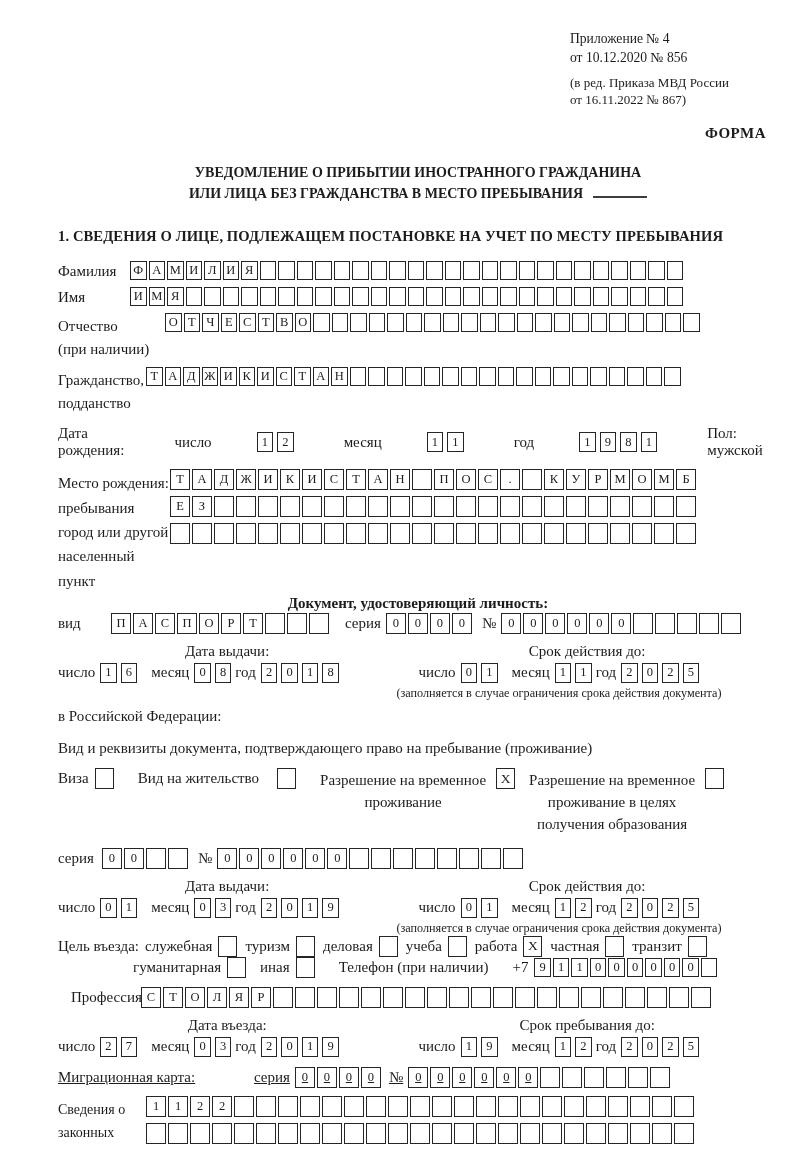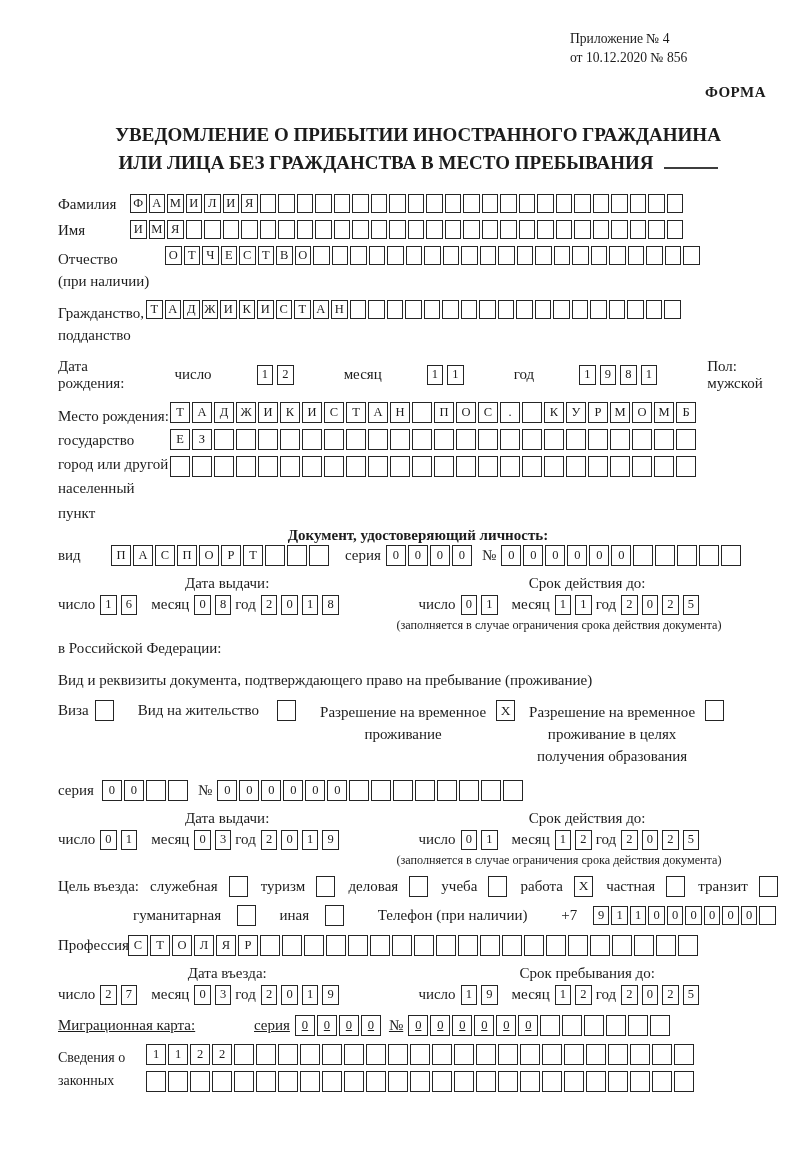--- a/index.html
+++ b/index.html
@@ -12,21 +12,21 @@
   }
   .page { padding: 30px 22px 30px 58px; width: 800px; }
 
   
   .annex-block { width: 208px; margin-left: auto; line-height: 1.38; font-size: 13.6px; }
   .annex-line { white-space: nowrap; }
   .edition-block { width: 208px; margin-left: auto; margin-top: 6px; line-height: 1.38; font-size: 13px; }
   .form-label { text-align: right; font-weight: bold; font-size: 15px; margin: 16px 12px 0 0; letter-spacing: .5px; }
 
   
-  .title { text-align: center; font-weight: bold; font-size: 19px; line-height: 1.5; margin-top: 20px; }
+  .title { text-align: center; font-weight: bold; font-size: 14px; line-height: 1.5; margin-top: 20px; }
   .title-blank { display: inline-block; width: 54px; height: 5px; border-bottom: 2.5px solid #3d3d3d; margin-left: 10px; }
   .sec-heading { font-weight: bold; font-size: 14.6px; margin-top: 24px; letter-spacing: .1px; }
 
   
   .row { display: flex; align-items: flex-start; margin-top: 7px; }
   .lbl { flex-shrink: 0; padding-top: 2px; }
   .lbl-2l { line-height: 1.5; }
   .cells { display: flex; flex-wrap: nowrap; align-items: flex-start; }
   .cell {
     width: 16.5px; height: 19px; border: 1.6px solid #252525; margin-right: 2px;
@@ -52,42 +52,47 @@
   .note { font-size: 12.2px; margin-top: 3px; white-space: nowrap; }
 
   
   .opts-row { display: flex; align-items: flex-start; margin-top: 8px; }
   .opt { display: flex; align-items: flex-start; }
   .opt-label { padding-top: 2px; }
   .opt-label-c { text-align: center; line-height: 1.45; padding-top: 2px; }
   .gap6 { margin-left: 6px; } .gap8 { margin-left: 8px; } .gap10 { margin-left: 10px; }
   .gap14 { margin-left: 14px; } .gap18 { margin-left: 18px; } .gap24 { margin-left: 24px; }
 
-  .purpose-line { display: flex; align-items: center; margin-top: 8px; flex-wrap: nowrap; justify-content: space-between; }
+  .purpose-line { display: flex; align-items: center; flex-wrap: nowrap; }
   .purpose-line .checkbox { margin-left: 6px; }
   .intro-line { margin-top: 9px; line-height: 1.55; }
 </style>
 </head>
 <body>
 
 <div class="page">
 
   <div class="annex-block">
     <div class="annex-line">Приложение № 4</div>
     <div class="annex-line">от 10.12.2020 № 856</div>
   </div>
+  <div class="edition-block">
+    <div class="annex-line">(в ред. Приказа МВД России</div>
+    <div class="annex-line">от 16.11.2022 № 867)</div>
+  </div>
   <div class="form-label">ФОРМА</div>
 
   <div class="title">
     <div>УВЕДОМЛЕНИЕ О ПРИБЫТИИ ИНОСТРАННОГО ГРАЖДАНИНА</div>
     <div>
       <span>ИЛИ ЛИЦА БЕЗ ГРАЖДАНСТВА В МЕСТО ПРЕБЫВАНИЯ</span><span class="title-blank"></span>
     </div>
   </div>
 
+  <div class="sec-heading">1. СВЕДЕНИЯ О ЛИЦЕ, ПОДЛЕЖАЩЕМ ПОСТАНОВКЕ НА УЧЕТ ПО МЕСТУ ПРЕБЫВАНИЯ</div>
 
   <div class="row" style="margin-top:16px;">
     <div class="lbl" style="width:72px;">Фамилия</div>
     <div class="cells">
         <span class="cell">Ф</span>
         <span class="cell">А</span>
         <span class="cell">М</span>
         <span class="cell">И</span>
         <span class="cell">Л</span>
         <span class="cell">И</span>
@@ -251,21 +256,21 @@
       </span>
     <span class="gap6">Пол: мужской</span>
     <span class="checkbox gap8">X</span>
     <span class="gap14">женский</span>
     <span class="checkbox gap18"></span>
   </div>
 
   <div class="row" style="margin-top:10px;">
     <div class="lbl lbl-2l" style="width:112px; line-height:1.62;">
       <div>Место рождения:</div>
-      <div>государство</div>
+      <div>пребывания</div>
       <div>город или другой</div>
       <div>населенный пункт</div>
     </div>
     <div class="stack">
       <div class="cells cells-wide">
           <span class="cell">Т</span>
           <span class="cell">А</span>
           <span class="cell">Д</span>
           <span class="cell">Ж</span>
           <span class="cell">И</span>
@@ -567,21 +572,21 @@
         <span class="cell">0</span>
         <span class="cell">0</span>
         <span class="cell">0</span>
         <span class="cell">0</span>
         <span class="cell">0</span>
         <span class="cell">0</span>
         <span class="cell"></span>
       </span>
   </div>
 
-  <div class="row" style="margin-top:9px;">
+  <div class="row" style="margin-top:9px;margin-left:13px;">
     <div class="lbl" style="width:70px;">Профессия</div>
     <div class="cells cells-wide">
         <span class="cell">С</span>
         <span class="cell">Т</span>
         <span class="cell">О</span>
         <span class="cell">Л</span>
         <span class="cell">Я</span>
         <span class="cell">Р</span>
         <span class="cell"></span>
         <span class="cell"></span>

